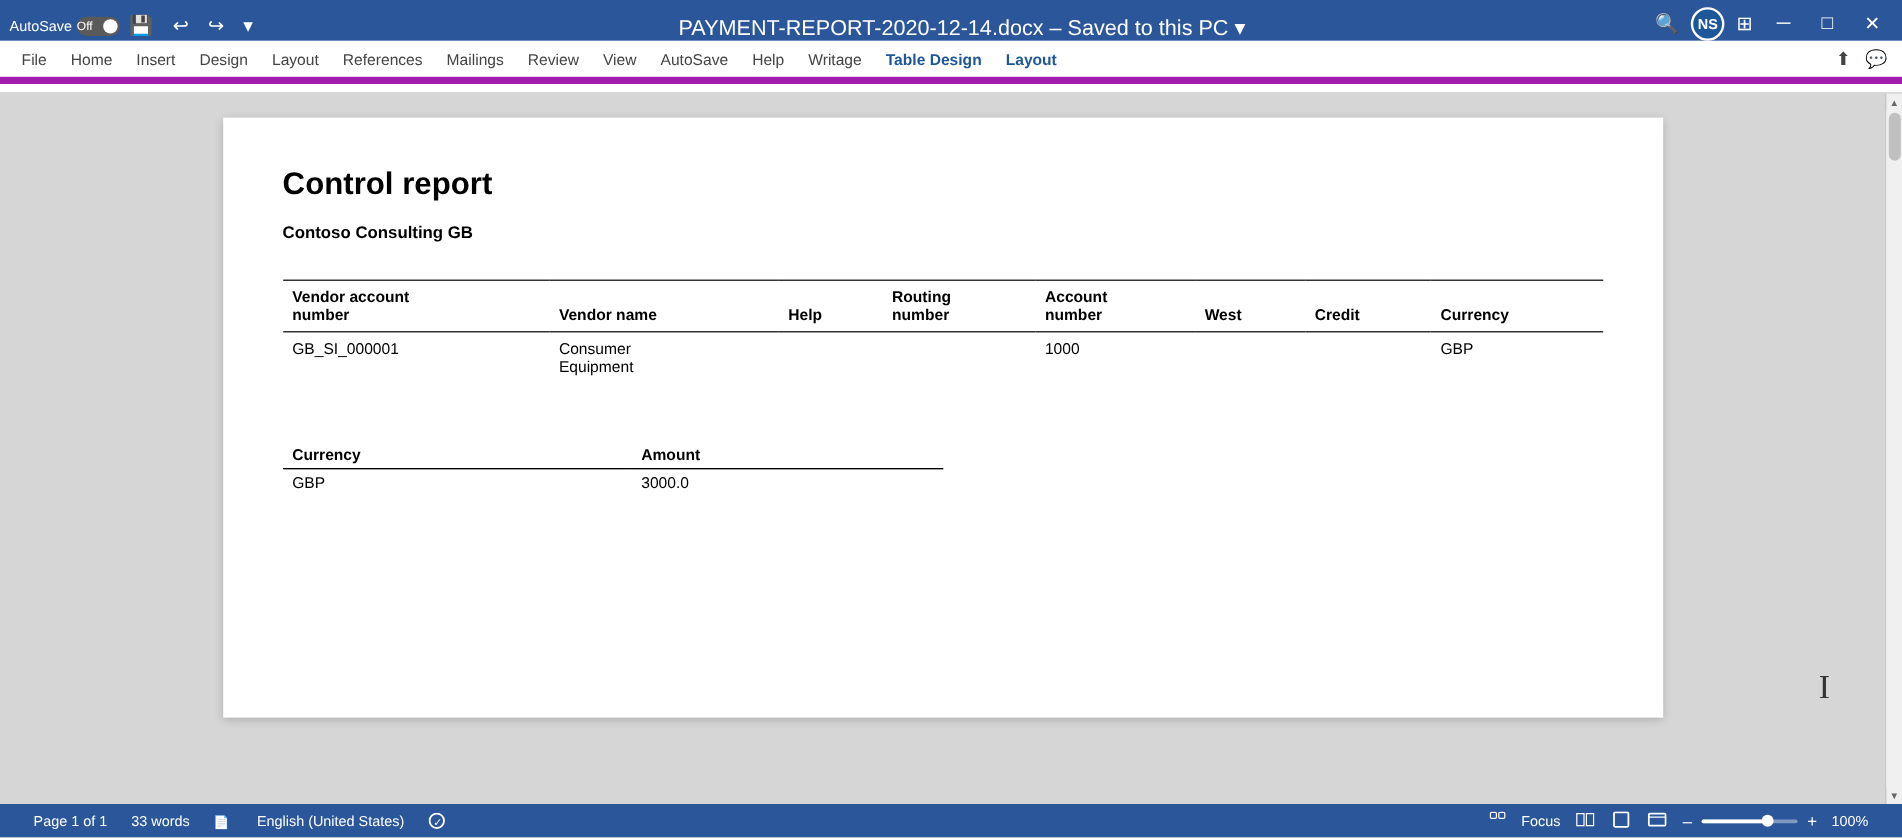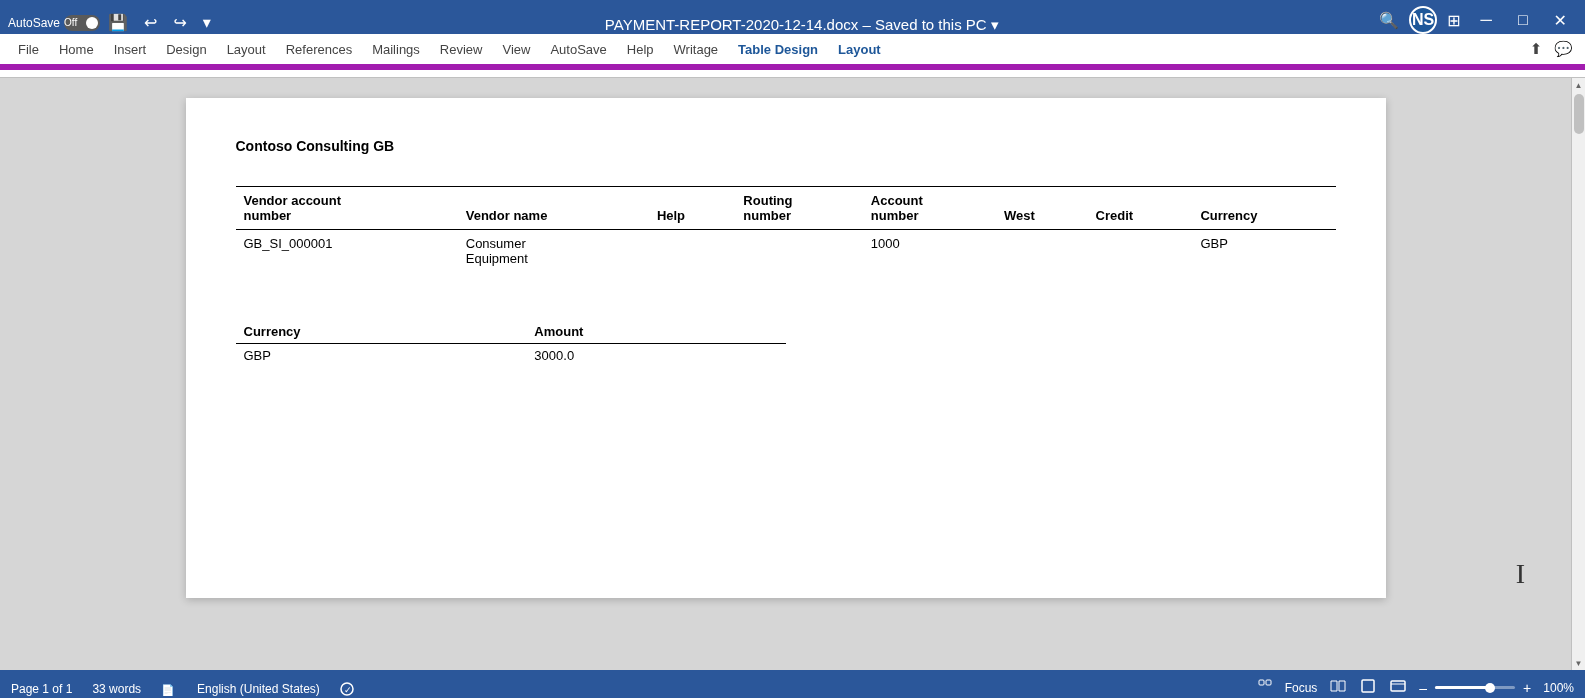--- a/index.html
+++ b/index.html
@@ -58,38 +58,38 @@
     .icon-btn {
       color: white;
       font-size: 16px;
       cursor: pointer;
       padding: 2px 4px;
       border-radius: 3px;
     }
     .title-bar-center {
       flex: 1;
       text-align: center;
-      font-size: 15px;
+      font-size: 18px;
       color: white;
     }
     .title-bar-right {
       display: flex;
       align-items: center;
       gap: 6px;
     }
     .avatar {
       background: #1e5799;
       border: 2px solid white;
       border-radius: 50%;
       width: 28px;
       height: 28px;
       display: flex;
       align-items: center;
       justify-content: center;
-      font-size: 16px;
+      font-size: 12px;
       font-weight: bold;
       color: white;
       cursor: pointer;
     }
     .win-btn {
       color: white;
       font-size: 16px;
       padding: 2px 10px;
       cursor: pointer;
     }
@@ -250,22 +250,22 @@
       font-size: 28px;
       color: #333;
       cursor: text;
     }
 
     
     .status-bar {
       background: #2b579a;
       height: 28px;
       display: flex;
-      align-items: flex-end;
-      padding: 0 7px;
+      align-items: center;
+      padding: 0 24px;
       gap: 12px;
       flex-shrink: 0;
     }
     .status-item {
       font-size: 12px;
       color: white;
       display: flex;
       align-items: center;
       gap: 4px;
       cursor: pointer;
@@ -368,20 +368,21 @@
     <span class="icon-btn" style="color:#444; font-size:15px;">💬</span>
   </div>
 </div>
 
 <div class="ribbon"></div>
 
 <div class="main-area">
 
   <div class="doc-container">
     <div class="doc-page">
+      <div class="doc-title">Control report</div>
       <div class="doc-subtitle">Contoso Consulting GB</div>
 
       <table class="report-table">
         <thead>
           <tr>
             <th>Vendor account<br>number</th>
             <th>Vendor name</th>
             <th>Help</th>
             <th>Routing<br>number</th>
             <th>Account<br>number</th>

